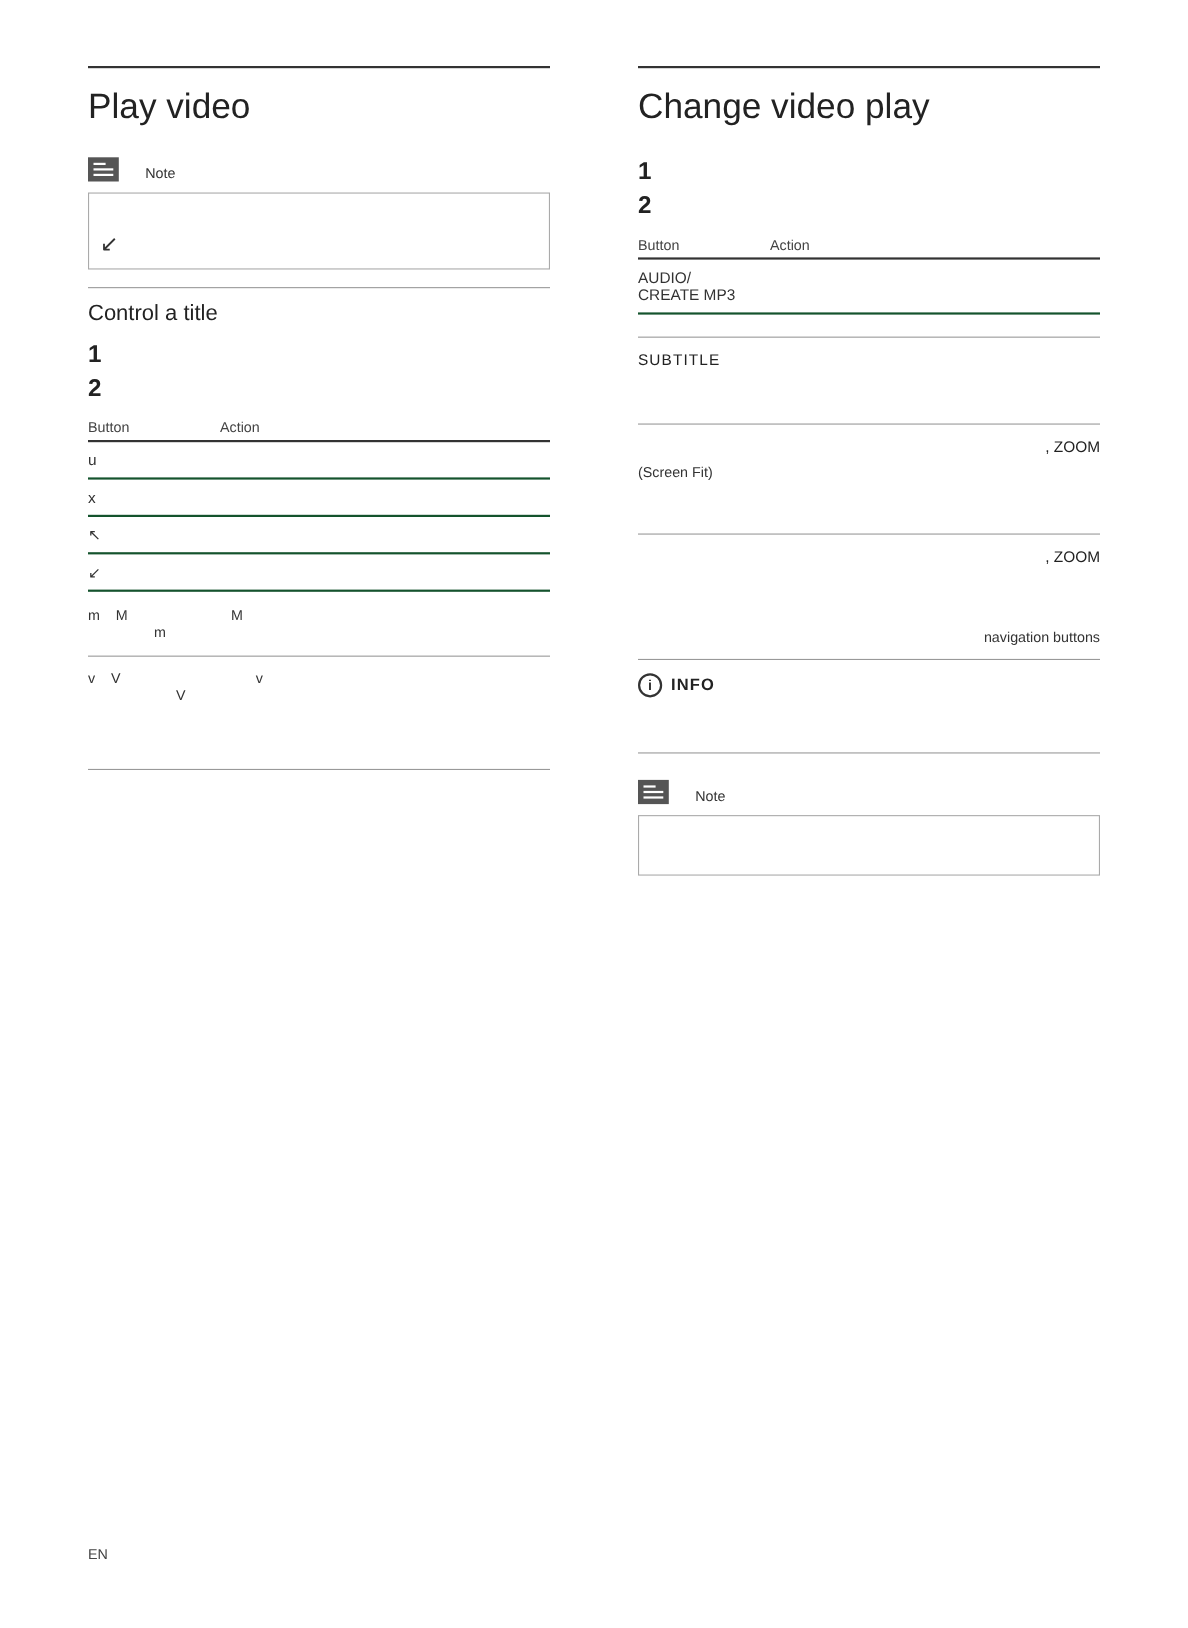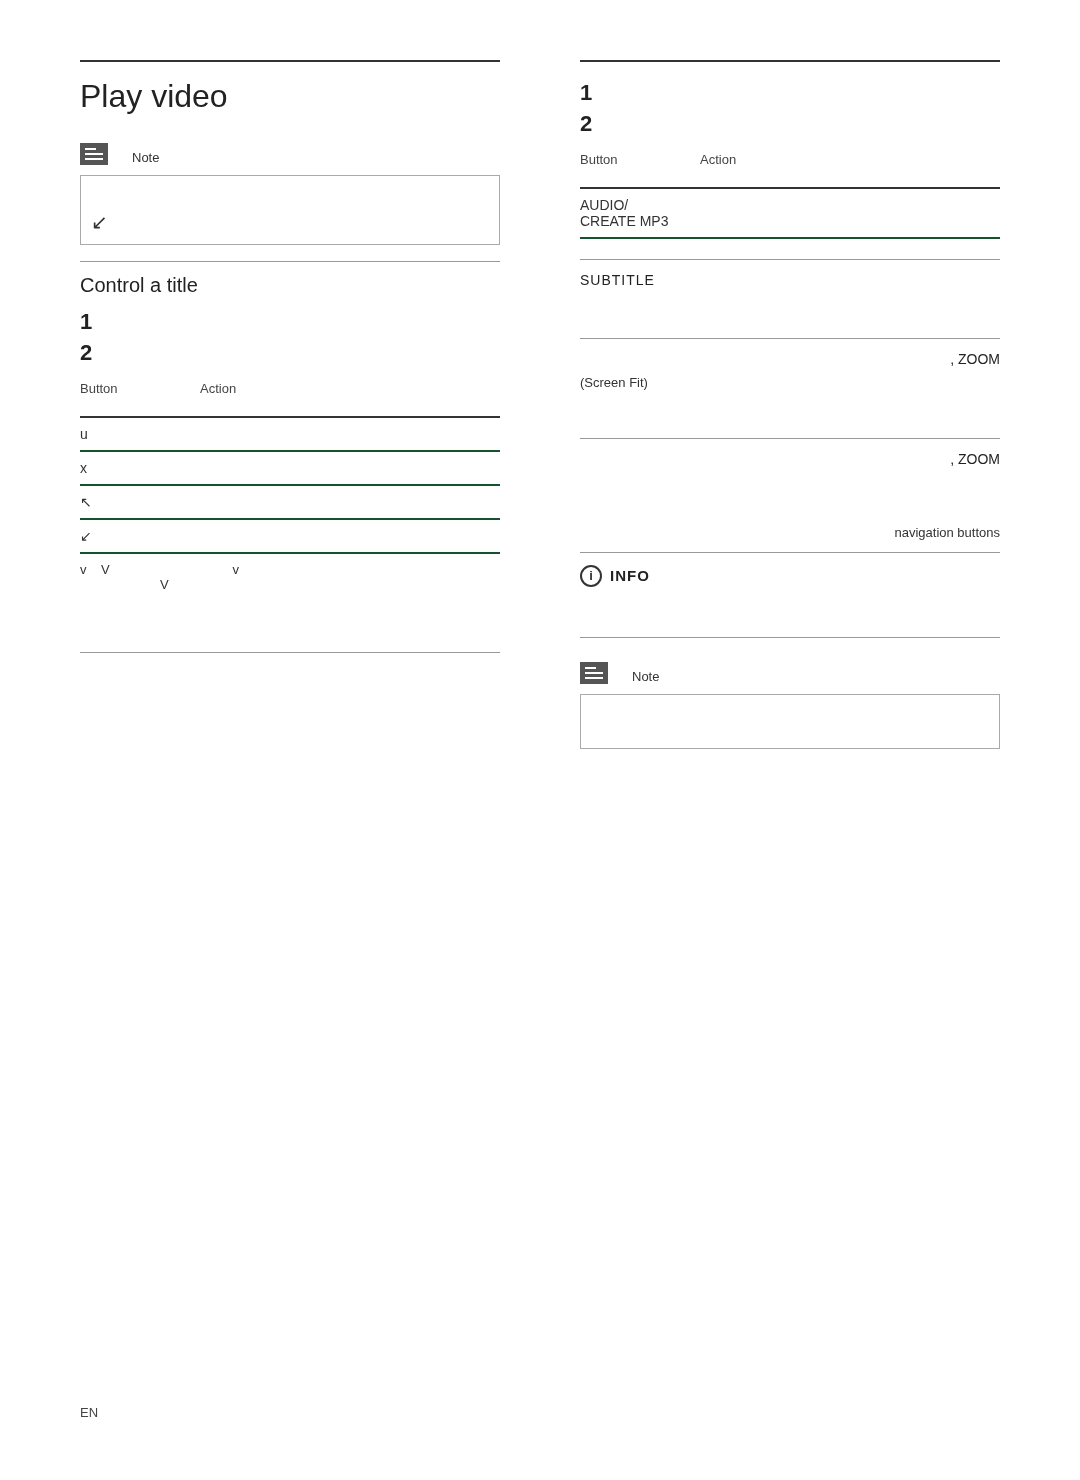--- a/index.html
+++ b/index.html
@@ -112,21 +112,21 @@
 
     .table-section {
       width: 100%;
       margin-bottom: 8px;
     }
 
     .table-header {
       display: grid;
       grid-template-columns: 120px 1fr;
       border-bottom: 2px solid #333;
-      padding-bottom: 20px;
+      padding-bottom: 4px;
       margin-bottom: 0;
     }
 
     .table-header .th {
       font-size: 13px;
       color: #444;
       font-weight: normal;
     }
 
     .table-row {
@@ -246,32 +246,38 @@
       <div class="table-row">
         <span class="td arrow-icon">↖</span>
         <span class="td"></span>
       </div>
       <div class="table-row">
         <span class="td arrow-icon">↙</span>
         <span class="td"></span>
       </div>
     </div>
 
+    <div class="section-block" style="margin-top:14px;">
+      <div style="font-size:13px; color:#333;">m &nbsp;&nbsp; M &nbsp;&nbsp;&nbsp;&nbsp;&nbsp;&nbsp;&nbsp;&nbsp;&nbsp;&nbsp;&nbsp;&nbsp;&nbsp;&nbsp;&nbsp;&nbsp;&nbsp;&nbsp;&nbsp;&nbsp;&nbsp;&nbsp;&nbsp;&nbsp; M</div>
+      <div style="font-size:13px; color:#333; margin-left: 60px;">m</div>
+      <div class="section-divider" style="margin-top:14px;"></div>
+    </div>
 
     <div class="section-block">
       <div style="font-size:13px; color:#333;">v &nbsp;&nbsp; V &nbsp;&nbsp;&nbsp;&nbsp;&nbsp;&nbsp;&nbsp;&nbsp;&nbsp;&nbsp;&nbsp;&nbsp;&nbsp;&nbsp;&nbsp;&nbsp;&nbsp;&nbsp;&nbsp;&nbsp;&nbsp;&nbsp;&nbsp;&nbsp;&nbsp;&nbsp;&nbsp;&nbsp;&nbsp;&nbsp;&nbsp;&nbsp; v</div>
       <div style="font-size:13px; color:#333; margin-left: 80px;">V</div>
       <div style="margin-top: 60px;"></div>
       <div class="section-divider" style="margin-top: 14px;"></div>
     </div>
   </div>
 
   <div class="col-right">
     <div class="top-divider"></div>
 
+    <div class="section-title">Change video play</div>
 
     <div class="numbered-list">
       <div class="num-item">1</div>
       <div class="num-item">2</div>
     </div>
 
     <div class="table-section" style="margin-top:12px;">
       <div class="table-header">
         <span class="th">Button</span>
         <span class="th">Action</span>

